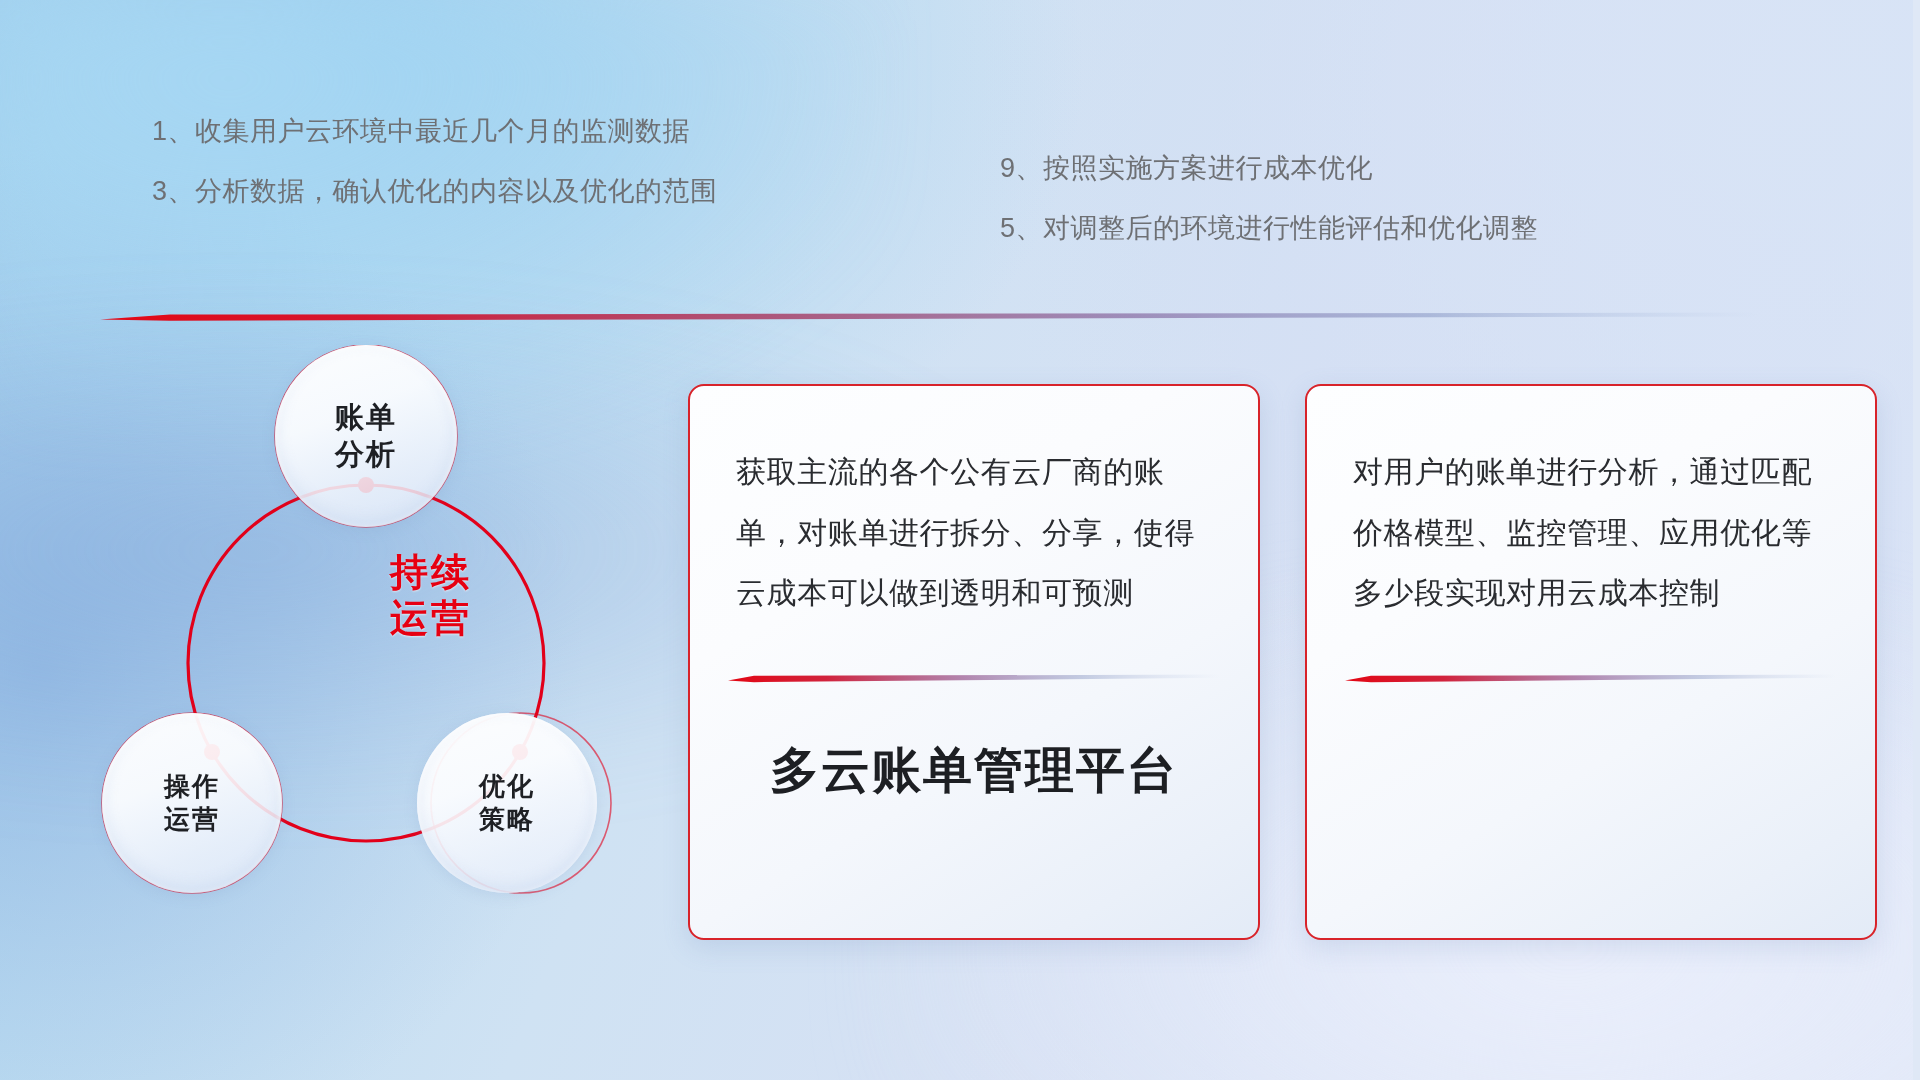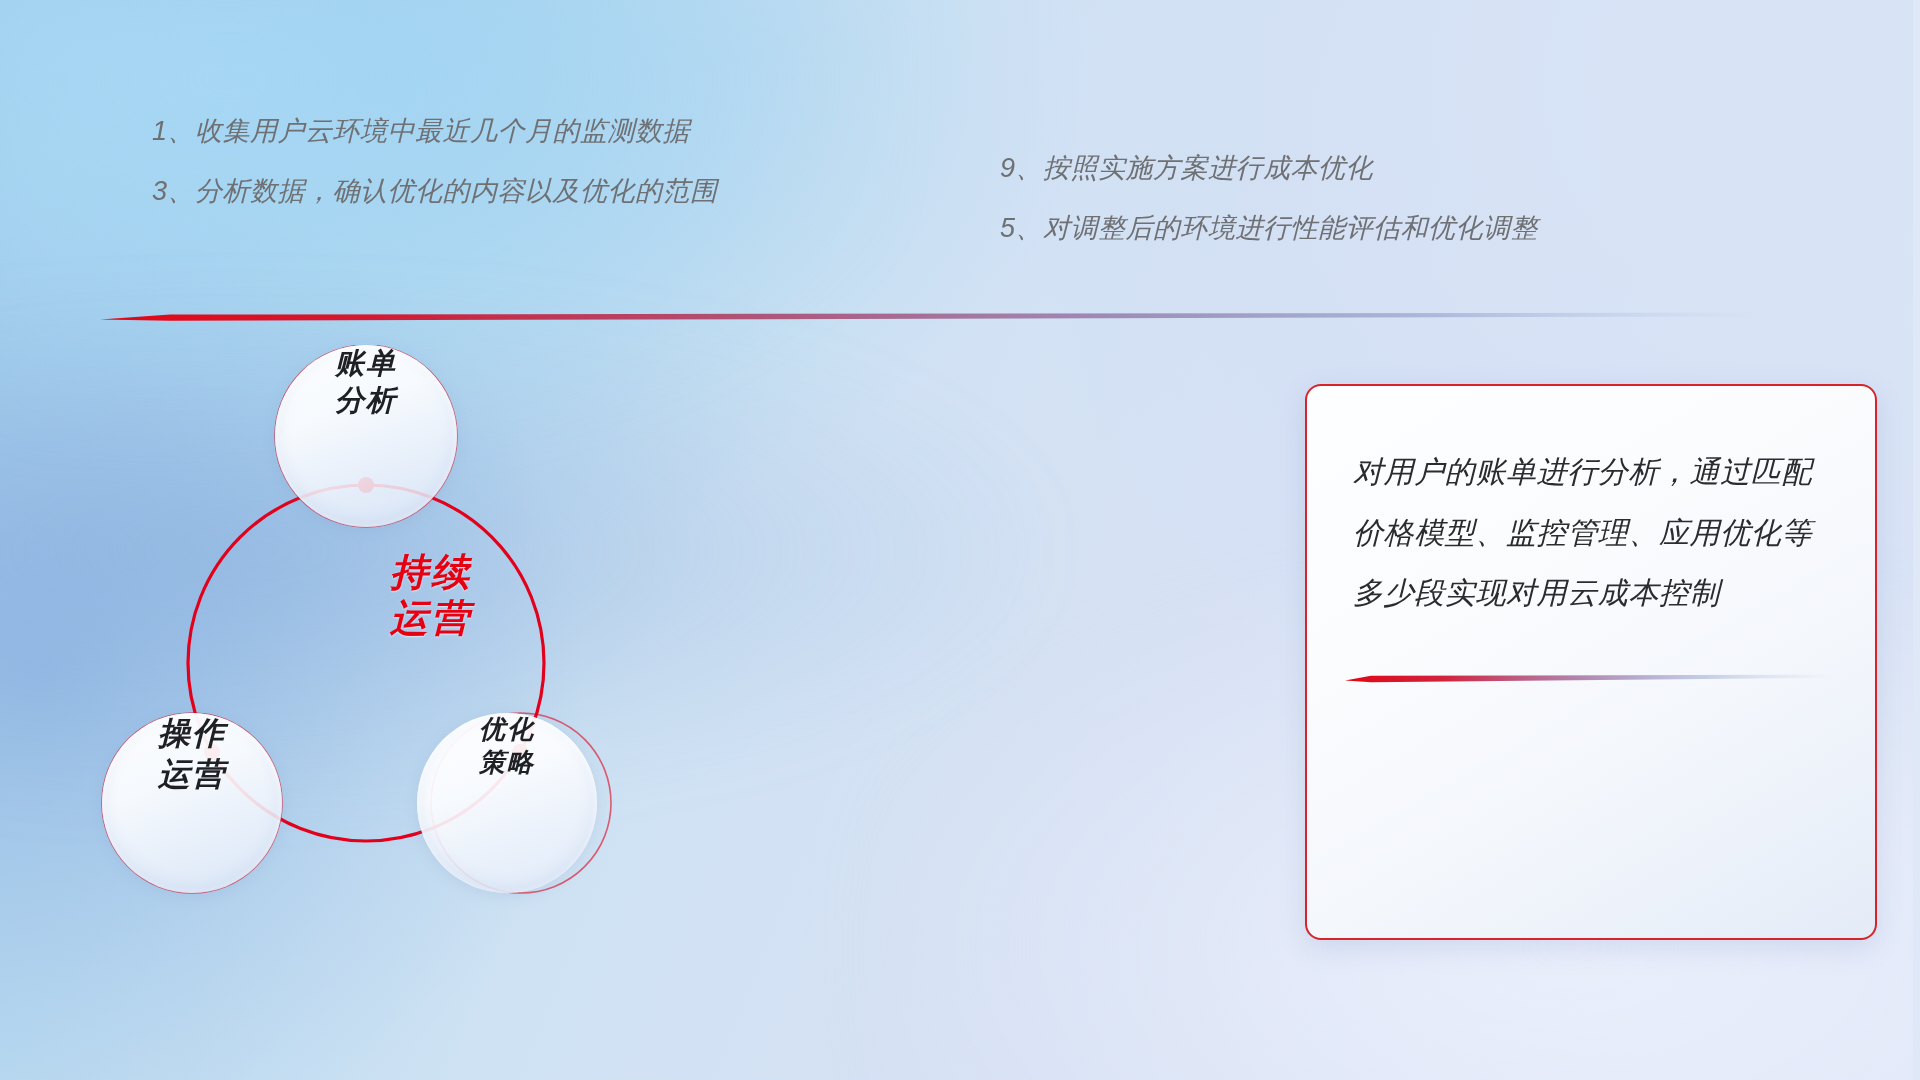--- a/index.html
+++ b/index.html
@@ -14,21 +14,20 @@
     position: relative;
     width: 1913px;
     height: 1080px;
     overflow: hidden;
     background:
       radial-gradient(ellipse 760px 720px at 2% 62%, rgba(126,166,220,0.55) 0%, rgba(126,166,220,0.18) 45%, rgba(126,166,220,0) 72%),
       radial-gradient(ellipse 900px 640px at 20% 6%, rgba(150,206,240,0.75) 0%, rgba(150,206,240,0.25) 50%, rgba(150,206,240,0) 78%),
       radial-gradient(ellipse 1100px 900px at 96% 8%, rgba(216,228,246,0.95) 0%, rgba(208,222,244,0.35) 55%, rgba(208,222,244,0) 80%),
       radial-gradient(ellipse 900px 700px at 88% 96%, rgba(225,232,248,0.9) 0%, rgba(220,229,246,0.3) 55%, rgba(220,229,246,0) 82%),
       linear-gradient(112deg, #a9d4ef 0%, #bcdcf1 18%, #cfe2f3 40%, #d7e1f4 62%, #dbe3f6 82%, #e2e8f8 100%);
-    font-style: italic;
   }
   
   .sheen-a {
     position: absolute;
     left: -4%;
     top: 28%;
     width: 58%;
     height: 46%;
     background: radial-gradient(ellipse at 30% 50%, rgba(120,160,215,0.42) 0%, rgba(120,160,215,0.12) 48%, rgba(120,160,215,0) 74%);
     filter: blur(34px);
@@ -94,35 +93,36 @@
     border-radius: 50%;
     background:
       linear-gradient(158deg, rgba(255,255,255,0.97) 0%, rgba(252,253,255,0.93) 38%, rgba(238,243,252,0.86) 72%, rgba(228,236,250,0.80) 100%);
     box-shadow:
       inset 0 2px 7px rgba(255,255,255,0.95),
       inset 0 -5px 16px rgba(190,208,235,0.45),
       0 3px 14px rgba(120,150,195,0.18);
     display: flex;
     flex-direction: column;
     align-items: center;
+    justify-content: center;
     color: #1e2024;
     font-weight: bold;
     line-height: 1.28;
     text-align: center;
   }
   .bubble-top {
     left: 180px; top: 0;
     width: 182px; height: 182px;
     font-size: 29px;
     letter-spacing: 2px;
   }
   .bubble-bl {
     left: 7px; top: 368px;
     width: 180px; height: 180px;
-    font-size: 32px;
+    font-size: 26px;
     letter-spacing: 2px;
   }
   .bubble-br {
     left: 322px; top: 368px;
     width: 180px; height: 180px;
     font-size: 26px;
     letter-spacing: 2px;
   }
   .core-label {
     position: absolute;
@@ -243,20 +243,37 @@
       <span>优化</span>
       <span>策略</span>
     </div>
 
     <div class="core-label">
       <div>持续</div>
       <div>运营</div>
     </div>
   </div>
 
+  <div class="card card-1">
+    <div class="card-body">获取主流的各个公有云厂商的账单，对账单进行拆分、分享，使得云成本可以做到透明和可预测</div>
+    <svg class="card-rule" viewBox="0 0 492 9" preserveAspectRatio="none">
+      <defs>
+        <linearGradient id="cardGrad1" x1="0" y1="0" x2="1" y2="0">
+          <stop offset="0%" stop-color="#e30613" stop-opacity="1"></stop>
+          <stop offset="20%" stop-color="#cf1530" stop-opacity="0.94"></stop>
+          <stop offset="48%" stop-color="#8f4a86" stop-opacity="0.66"></stop>
+          <stop offset="72%" stop-color="#7282b6" stop-opacity="0.38"></stop>
+          <stop offset="92%" stop-color="#97a9d0" stop-opacity="0.12"></stop>
+          <stop offset="100%" stop-color="#aebfdc" stop-opacity="0"></stop>
+        </linearGradient>
+      </defs>
+      <path d="M0,6.6 L26,1.8 L492,0.6 L492,3.8 L26,8.2 Z" fill="url(#cardGrad1)"></path>
+    </svg>
+    <div class="card-title">多云账单管理平台</div>
+  </div>
 
   <div class="card card-2">
     <div class="card-body">对用户的账单进行分析，通过匹配价格模型、监控管理、应用优化等多少段实现对用云成本控制</div>
     <svg class="card-rule" viewBox="0 0 492 9" preserveAspectRatio="none">
       <defs>
         <linearGradient id="cardGrad2" x1="0" y1="0" x2="1" y2="0">
           <stop offset="0%" stop-color="#e30613" stop-opacity="1"></stop>
           <stop offset="20%" stop-color="#cf1530" stop-opacity="0.94"></stop>
           <stop offset="48%" stop-color="#8f4a86" stop-opacity="0.66"></stop>
           <stop offset="72%" stop-color="#7282b6" stop-opacity="0.38"></stop>

